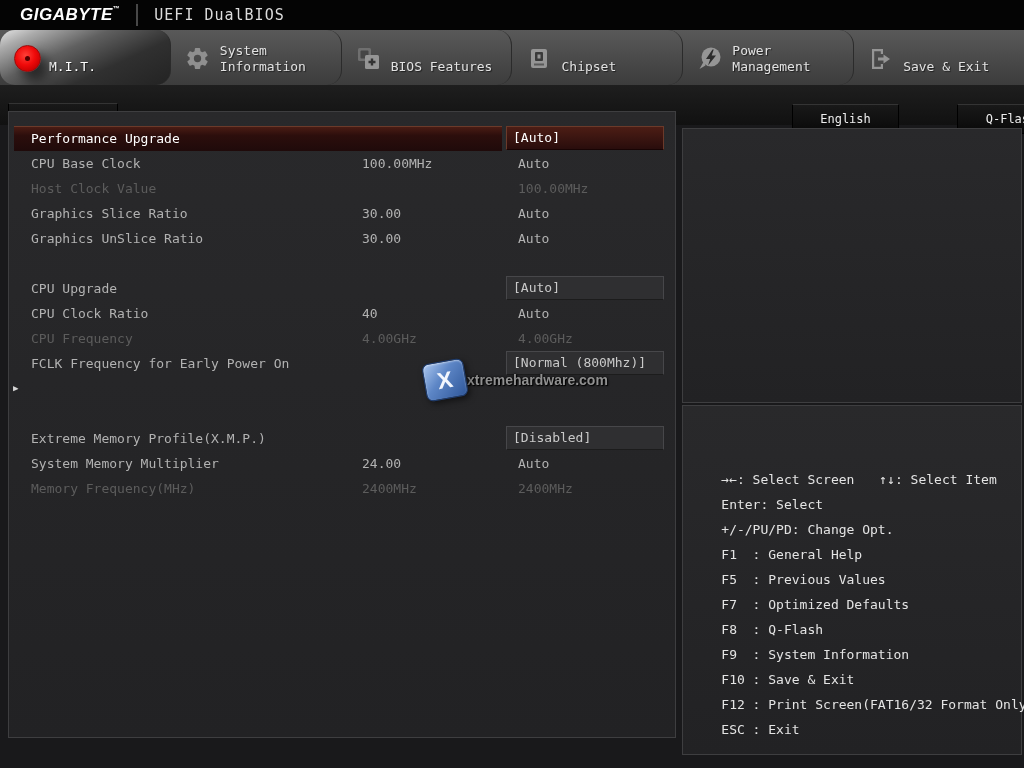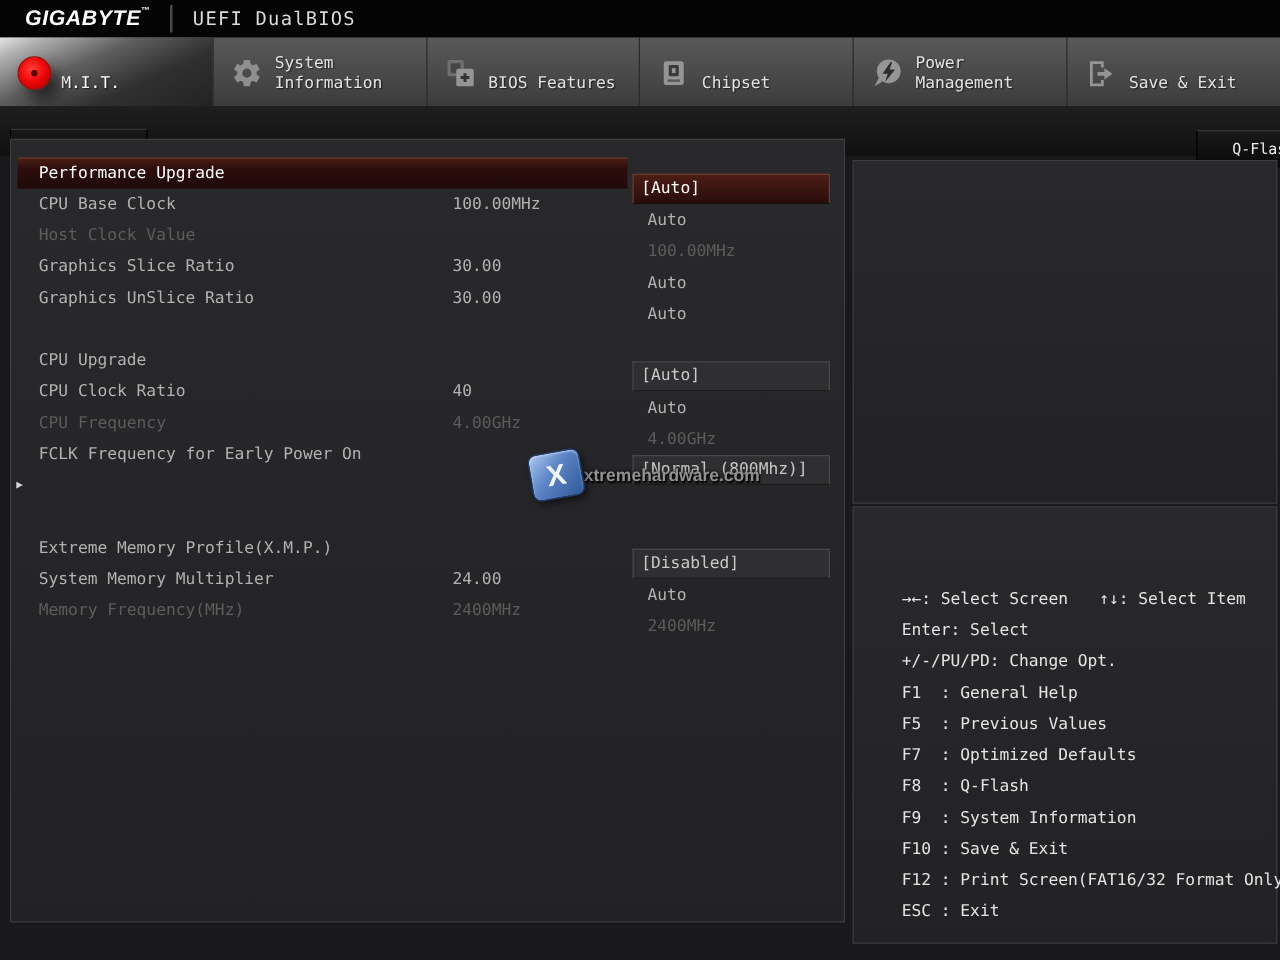--- a/index.html
+++ b/index.html
@@ -11,21 +11,21 @@
           display:flex;align-items:center;}
   .brand{font-family:"Liberation Sans",sans-serif;font-weight:bold;font-style:italic;
          font-size:17px;color:#fff;letter-spacing:.5px;margin-left:20px;}
   .brand sup{font-size:7px;font-style:normal;vertical-align:top;}
   .topbar-divider{width:2px;height:22px;background:#484848;margin:0 16px 0 16px;}
   .uefi-title{font-size:15px;color:#dcdcdc;letter-spacing:1px;}
 
   
   .tabbar{position:absolute;left:0;top:30px;width:1024px;height:55px;display:flex;
           background:linear-gradient(#595959,#3c3c3c);}
-  .tab{flex:1 1 0;display:flex;align-items:center;border-right:1px solid #2b2b2b;position:relative;}
+  .tab{flex:1 1 0;display:flex;align-items:center;border-right:1px solid #2b2b2b;position:relative;border-radius:15px;}
   .tab:last-child{border-right:none;}
   .tab-icon{width:28px;height:28px;flex:none;display:flex;align-items:center;justify-content:center;
             margin:2px 8px 0 13px;}
   .tab-label{font-size:13px;color:#e2e2e2;line-height:16px;height:40px;display:flex;
              align-items:flex-end;padding-bottom:5px;text-shadow:1px 1px 1px rgba(0,0,0,.55);}
   .tab.active{background:linear-gradient(155deg,#e4e4e4 0%,#ababab 14%,#606060 38%,#303030 66%,#232323 100%);}
   .tab.active .tab-label{color:#fff;}
   .red-dot{width:25px;height:25px;border-radius:50%;position:relative;
            background:radial-gradient(circle at 42% 38%,#ff4038 0%,#f00a0a 45%,#cc0202 72%,#8e0000 100%);
            border:1px solid #9c0a0a;box-shadow:7px 9px 12px rgba(0,0,0,.55);}
@@ -56,21 +56,21 @@
   .row.selected{color:#fff;}
   .row.selected::before{content:"";position:absolute;left:5px;top:0;width:488px;height:25px;
         background:linear-gradient(#4a1c14 0%,#2c0e0c 35%,#1f0a0a 100%);
         border-top:1px solid #6b3a2a;box-sizing:border-box;}
   .row.disabled{color:#5c5c5c;}
   .row-arrow{position:absolute;left:4px;top:0;line-height:25px;font-size:9px;color:#d6d6d6;}
   .row-label{position:absolute;left:22px;top:0;line-height:25px;white-space:pre;}
   .row.has-sub .row-label{left:19px;}
   .row-mid{position:absolute;left:353px;top:0;line-height:25px;white-space:pre;}
   .row-cell{position:absolute;left:497px;top:0;width:158px;height:25px;line-height:25px;
-            padding-left:12px;box-sizing:border-box;white-space:pre;margin-top:13px;}
+            padding-left:12px;box-sizing:border-box;white-space:pre;}
   .row-cell.boxed{padding-left:6px;height:24px;line-height:22px;background:#2f2f31;
             border:1px solid #47474a;border-bottom-color:#1c1c1c;color:#c9c9c9;}
   .row.selected .row-cell.boxed{background:linear-gradient(#4c1d15,#290d0c);
             border-color:#6b3a2a;border-bottom-color:#180404;color:#fff;}
   .row.disabled .row-cell,.row.disabled .row-mid{color:#5c5c5c;}
 
   
   .help{padding:36px 0 0 7px;}
   .help-line{height:25px;line-height:25px;font-size:13px;color:#e4e4e4;white-space:pre;}
   .help-line .h1{display:inline-block;}
@@ -158,20 +158,21 @@
             <path d="M4 3h11v5h-2.2V5.2H6.2v15.6h6.6V18H15v5H4z"></path>
             <path d="M15.5 8.5 22 13l-6.5 4.5v-3H10v-3h5.5z"></path>
           </svg>
         </span>
     <span class="tab-label">Save &amp; Exit</span>
   </div>
 </div>
 
   <div class="toolbar">
     <div class="btn btn-back">Back</div>
+    <div class="btn btn-english">English</div>
     <div class="btn btn-qflash">Q-Flash</div>
   </div>
 
   <div class="panel panel-left">
     <div class="rows" id="rows">
   <div class="row selected">
 
     <span class="row-label">Performance Upgrade</span>
 
     <span class="row-cell boxed">[Auto]</span>

